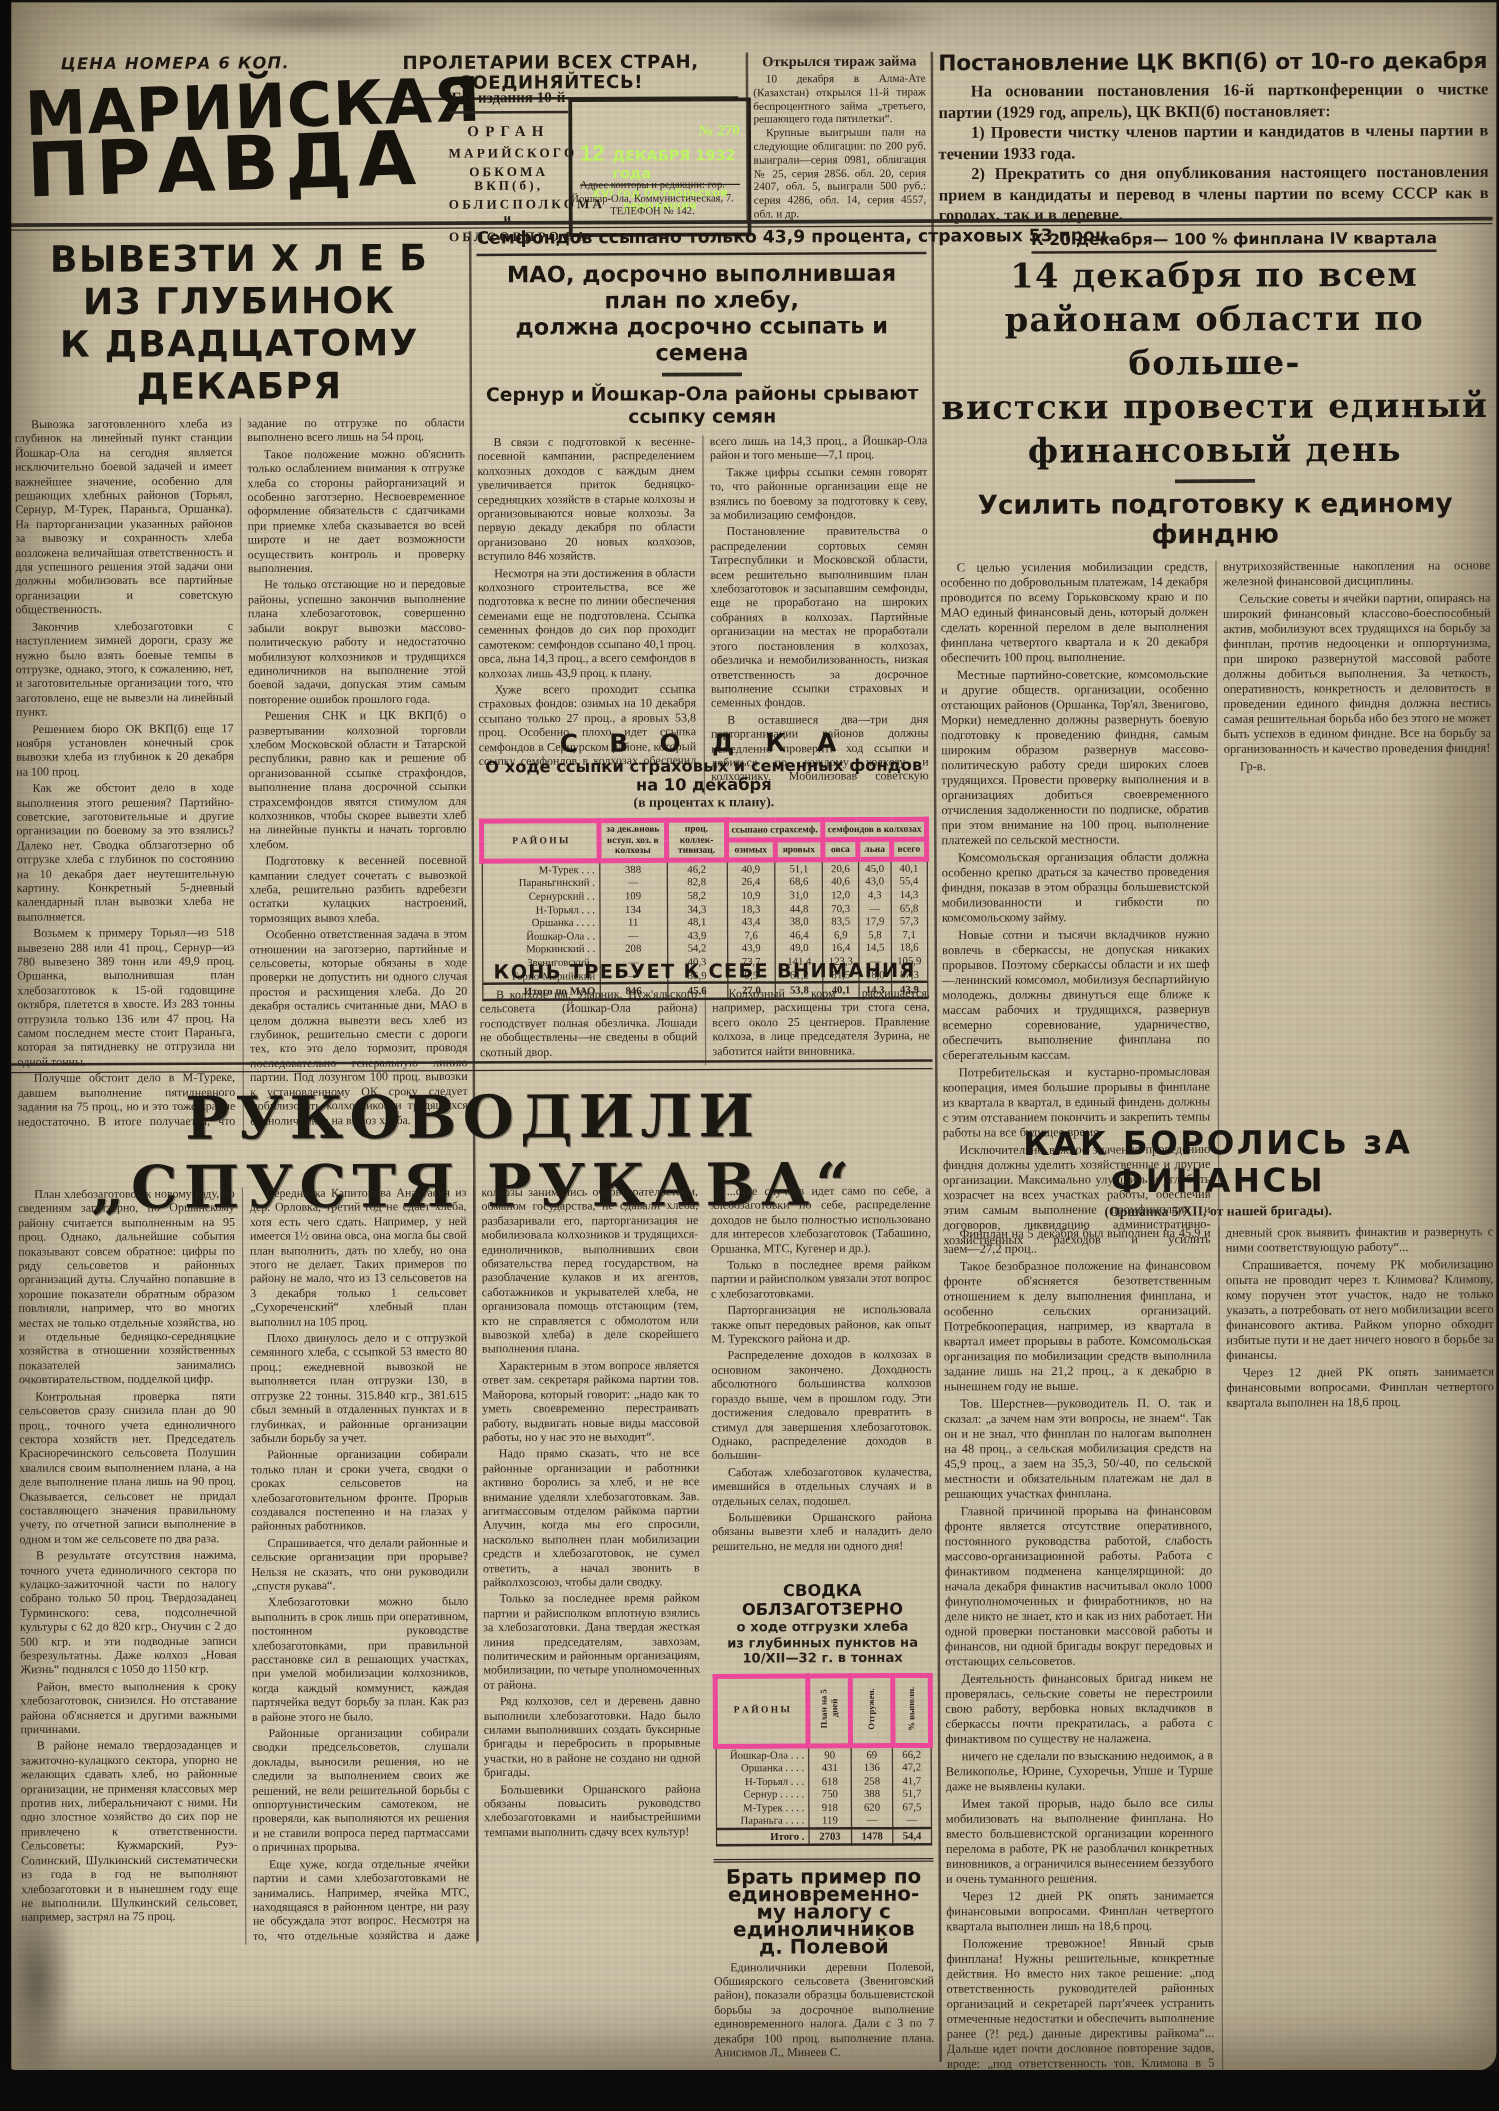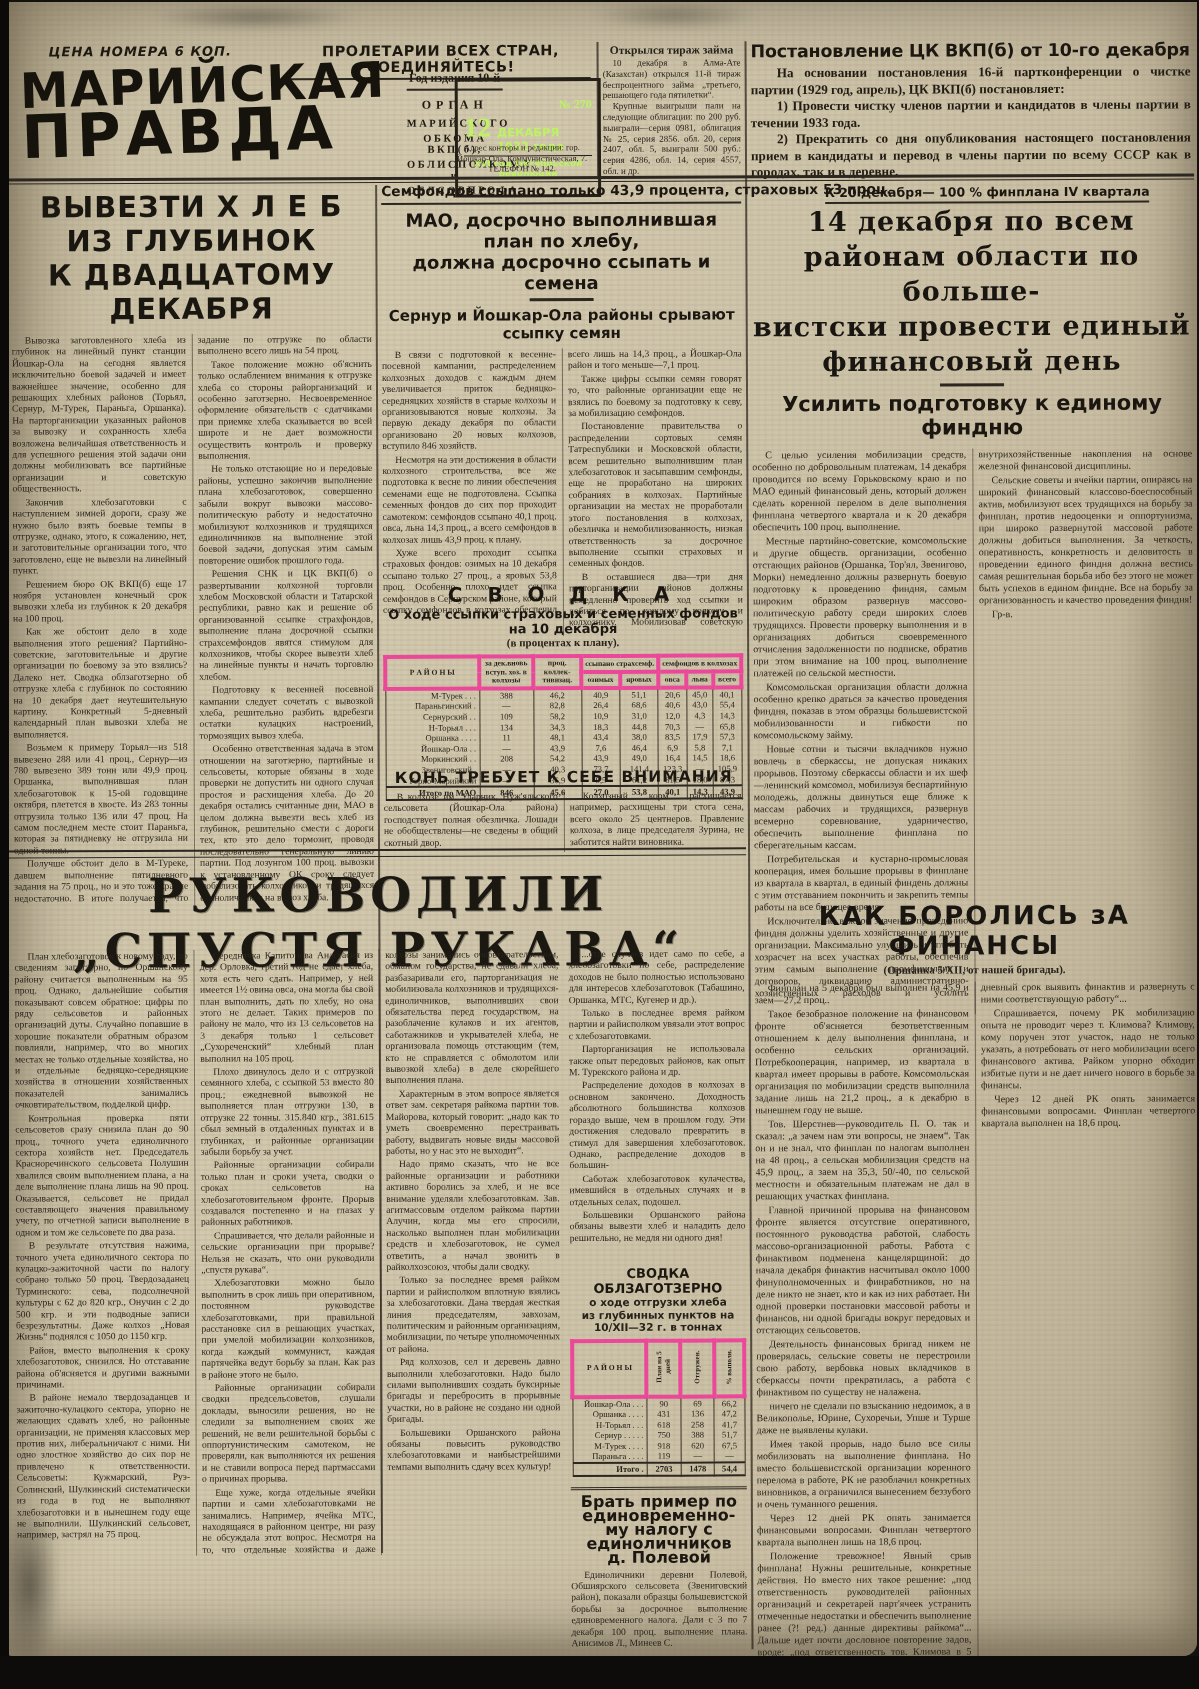--- a/index.html
+++ b/index.html
@@ -32,21 +32,21 @@
   .logo{transform:rotate(-1.6deg);color:#16130d;line-height:.92;}
   .logo .l1{font-family:"DejaVu Sans",sans-serif;font-weight:900;font-size:49px;letter-spacing:1px;}
   .logo .l2{font-family:"DejaVu Sans",sans-serif;font-weight:900;font-size:60px;letter-spacing:5px;margin-top:-4px;}
   .orgcol{width:96px;text-align:center;color:#1f1a12;}
   .orgcol .yr{font-weight:bold;font-size:12px;border-bottom:2px solid #2c2720;padding-bottom:3px;margin-bottom:7px;}
   .orgcol .o1{font-weight:bold;font-size:12px;letter-spacing:5px;margin-bottom:5px;}
   .orgcol .o2{font-weight:bold;font-size:10.5px;letter-spacing:2.5px;margin-bottom:4px;}
   .datebox{border:3px solid #241f17;padding:16px 6px;width:128px;color:#bef264;}
   .datebox .no{text-align:right;font-weight:bold;font-size:12px;}
   .datebox .dayrow{display:flex;align-items:baseline;gap:6px;}
-  .datebox .day{font-family:Liberation Serif, serif;font-weight:900;font-size:27px;}
+  .datebox .day{font-family:Liberation Sans, sans-serif;font-weight:900;font-size:18px;}
   .datebox .mon{font-family:"DejaVu Sans",sans-serif;font-weight:bold;font-size:11.5px;}
   .datebox .rev{font-family:"DejaVu Sans",sans-serif;font-weight:bold;font-size:9px;border-top:1px solid #241f17;margin-top:2px;padding-top:2px;text-align:center;}
   .addr{font-size:8.5px;text-align:center;line-height:10.5px;color:#2a241b;}
   .loan-title{font-weight:bold;font-size:11.5px;text-align:center;margin-bottom:2px;}
   .loan-body{font-size:9px;line-height:10.8px;text-align:justify;}
   .loan-body p{margin:0;text-indent:10px;}
   .decree-title{font-family:"DejaVu Sans",sans-serif;font-weight:bold;font-size:17.5px;letter-spacing:-.2px;white-space:nowrap;color:#1c1710;}
   .decree-body{font-weight:bold;font-size:13.2px;line-height:16.5px;text-align:justify;color:#221c13;}
   .decree-body p{margin:0;text-indent:26px;}
   
@@ -92,21 +92,21 @@
   <div class="content">
 
     <div class="abs price" style="left:52px;top:42px;font-style:italic;">ЦЕНА НОМЕРА 6 КОП.</div>
     <div class="abs slogan" style="left:294px;top:42px;width:300px;text-align:center;">ПРОЛЕТАРИИ ВСЕХ СТРАН, СОЕДИНЯЙТЕСЬ!</div>
 
     <div class="abs logo" style="left:24px;top:62px;width:336px;">
       <div class="l1">МАРИЙСКАЯ</div>
       <div class="l2">ПРАВДА</div>
     </div>
 
-    <div class="abs orgcol" style="left:362px;top:70px;margin-left:48px;">
+    <div class="abs orgcol" style="left:362px;top:70px;">
       <div class="yr">Год издания 10-й</div>
       <div class="o1">ОРГАН</div>
       <div class="o2">МАРИЙСКОГО</div>
       <div class="o2">ОБКОМА ВКП(б),</div>
       <div class="o2">ОБЛИСПОЛКОМА и</div>
       <div class="o2">ОБЛСОВПРОФА</div>
     </div>
 
     <div class="abs datebox" style="left:458px;top:78px;">
       <div class="no">№ 270</div>

